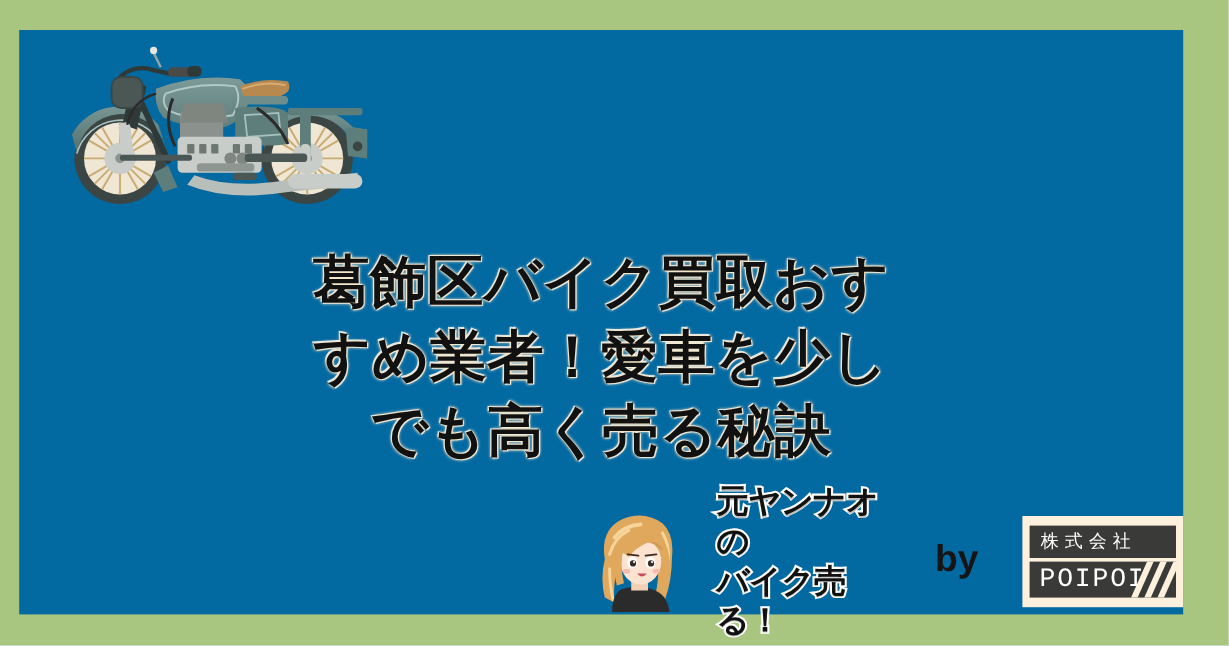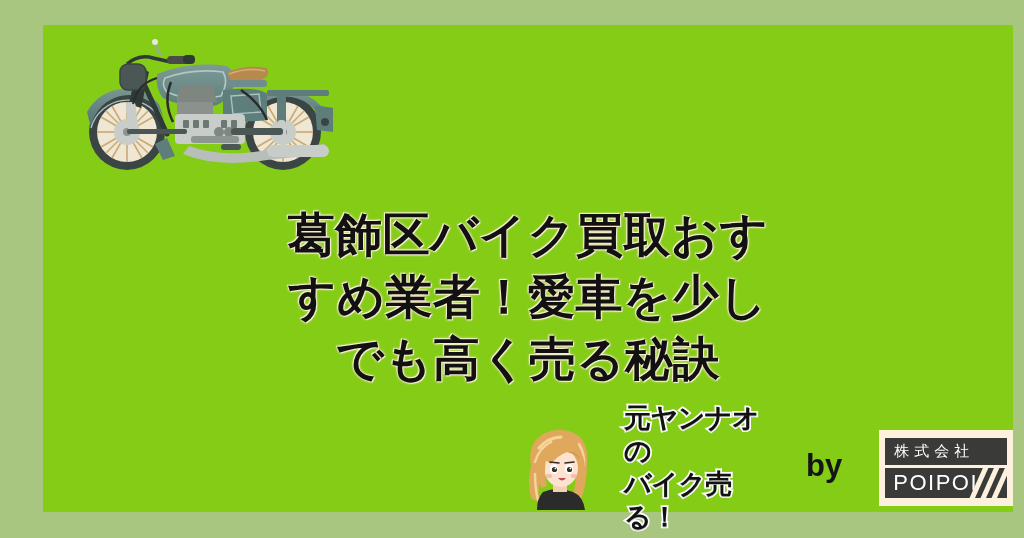--- a/index.html
+++ b/index.html
@@ -13,25 +13,25 @@
   #canvas {
     position: relative;
     width: 1024px;
     height: 538px;
     overflow: hidden;
     background: #a8c67f;
   }
   
   #card {
     position: absolute;
-    left: 43px;
+    left: 16px;
     top: 25px;
     width: 970px;
     height: 487px;
-    background: #84cc16;
+    background: #0369a1;
   }
 
   
   #bike-wrap {
     position: absolute;
     left: 28px;
     top: 3px;
     width: 290px;
     height: 145px;
   }
@@ -122,20 +122,21 @@
   #poi-name-row {
     height: 30px;
     position: relative;
     overflow: hidden;
   }
   #poi-name {
     font-size: 22px;
     letter-spacing: 1.5px;
     padding-left: 8px;
     font-weight: normal;
+    font-family: Liberation Mono, monospace;
   }
   .slash {
     position: absolute;
     top: -8px;
     width: 5px;
     height: 48px;
     background: #fdf1dd;
     transform: rotate(24deg);
   }
   .slash.s1 { right: 26px; }

